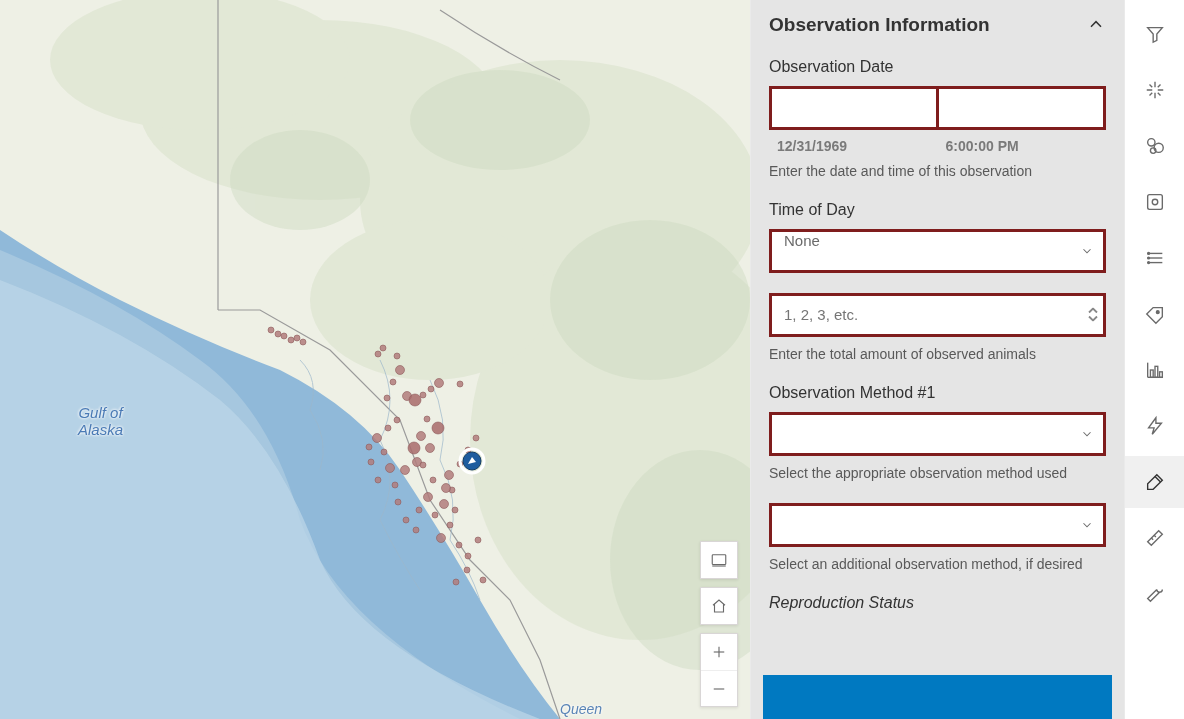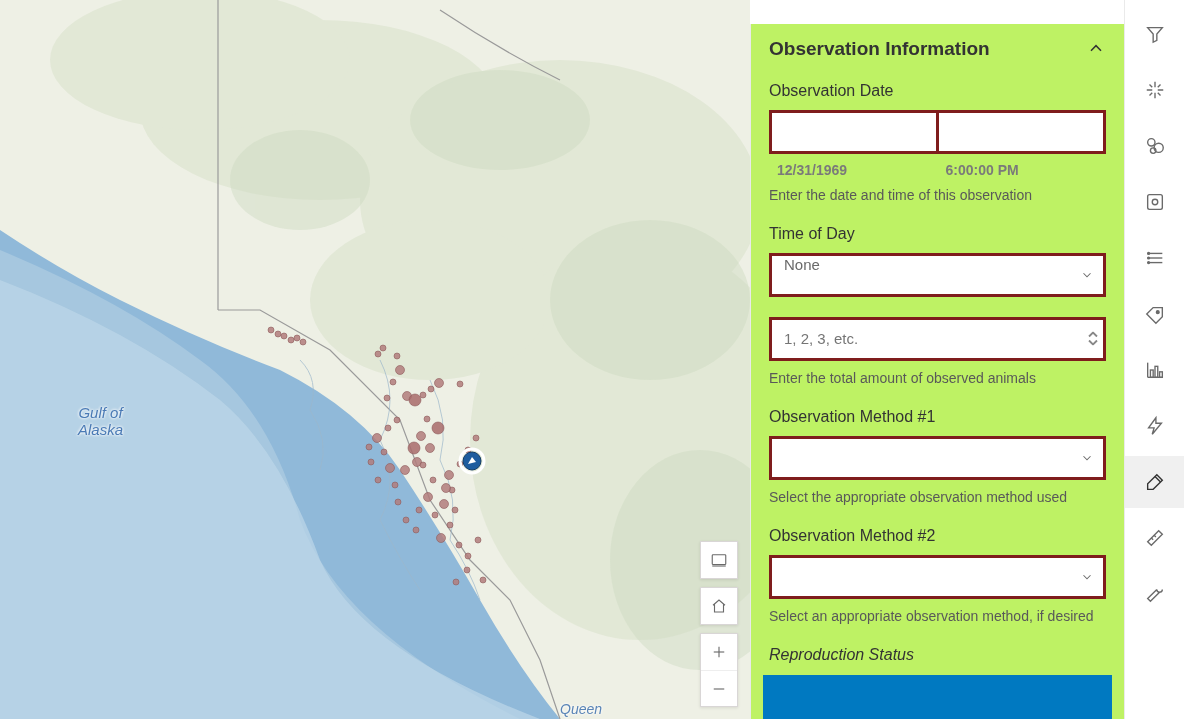--- a/index.html
+++ b/index.html
@@ -12,21 +12,21 @@
 .map-label { position: absolute; font-style: italic; color: #4a7ab5; text-shadow: 0 0 3px #fff, 0 0 3px #fff; font-size: 15px; line-height: 1.1; text-align: center; font-weight: 500; }
 .map-label.small { font-size: 14px; color: #5984b6; }
 
 .map-tools { position: absolute; right: 12px; bottom: 12px; display: flex; flex-direction: column; gap: 8px; }
 .map-tool-group { background: #fff; border: 1px solid #d9d6d6; box-shadow: 0 1px 3px rgba(0,0,0,.1); }
 .map-tool-btn { width: 36px; height: 36px; display: flex; align-items: center; justify-content: center; color: #6a6a6a; cursor: pointer; font-size: 20px; }
 .map-tool-group .map-tool-btn + .map-tool-btn { border-top: 1px solid #eee; }
 .map-tool-btn svg { width: 18px; height: 18px; stroke: #6a6a6a; fill: none; stroke-width: 1.5; }
 
 
-.form-pane { width: 374px; background: #bef264; border-left: 1px solid #eaeaea; position: relative; display: flex; flex-direction: column; overflow: hidden; margin-top: 24px;}
+.form-pane { width: 374px; background: #e5e5e5; border-left: 1px solid #eaeaea; position: relative; display: flex; flex-direction: column; overflow: hidden;}
 .form-scroll { overflow-y: auto; padding: 0 18px 8px; flex: 1;}
 .form-scroll::-webkit-scrollbar { width: 16px; }
 .form-scroll::-webkit-scrollbar-track { background: #f2f2f2; }
 .form-scroll::-webkit-scrollbar-thumb { background: #c8c8c8; }
 
 .section-header { display:flex; justify-content: space-between; align-items: center; padding: 14px 0 2px; }
 .section-title { font-size: 19px; font-weight: 600; color: #333; }
 .chevron { width: 20px; height: 20px; color: #333; }
 .chevron svg { width: 100%; height: 100%; stroke: currentColor; fill:none; stroke-width:1.8;}
 
@@ -273,28 +273,27 @@
         <div class="select-wrap">
           <div class="select-input"></div>
           <div class="select-caret"><svg viewBox="0 0 24 24">
                 <polyline points="6 9 12 15 18 9"></polyline>
               </svg></div>
         </div>
         <div class="helper">Select the appropriate observation method used</div>
       </div>
 
       <div class="field">
-        <label class="field-label">Observation Method #2</label>
         <div class="select-wrap">
           <div class="select-input"></div>
           <div class="select-caret"><svg viewBox="0 0 24 24">
                 <polyline points="6 9 12 15 18 9"></polyline>
               </svg></div>
         </div>
-        <div class="helper">Select an appropriate observation method, if desired</div>
+        <div class="helper">Select an additional observation method, if desired</div>
       </div>
 
       <div class="field" style="margin-bottom:4px;font-style:italic;">
         <label class="field-label">Reproduction Status</label>
 
       </div>
 
     </div>
     <div class="submit-bar">
         <span style="visibility:hidden">Submit</span>

